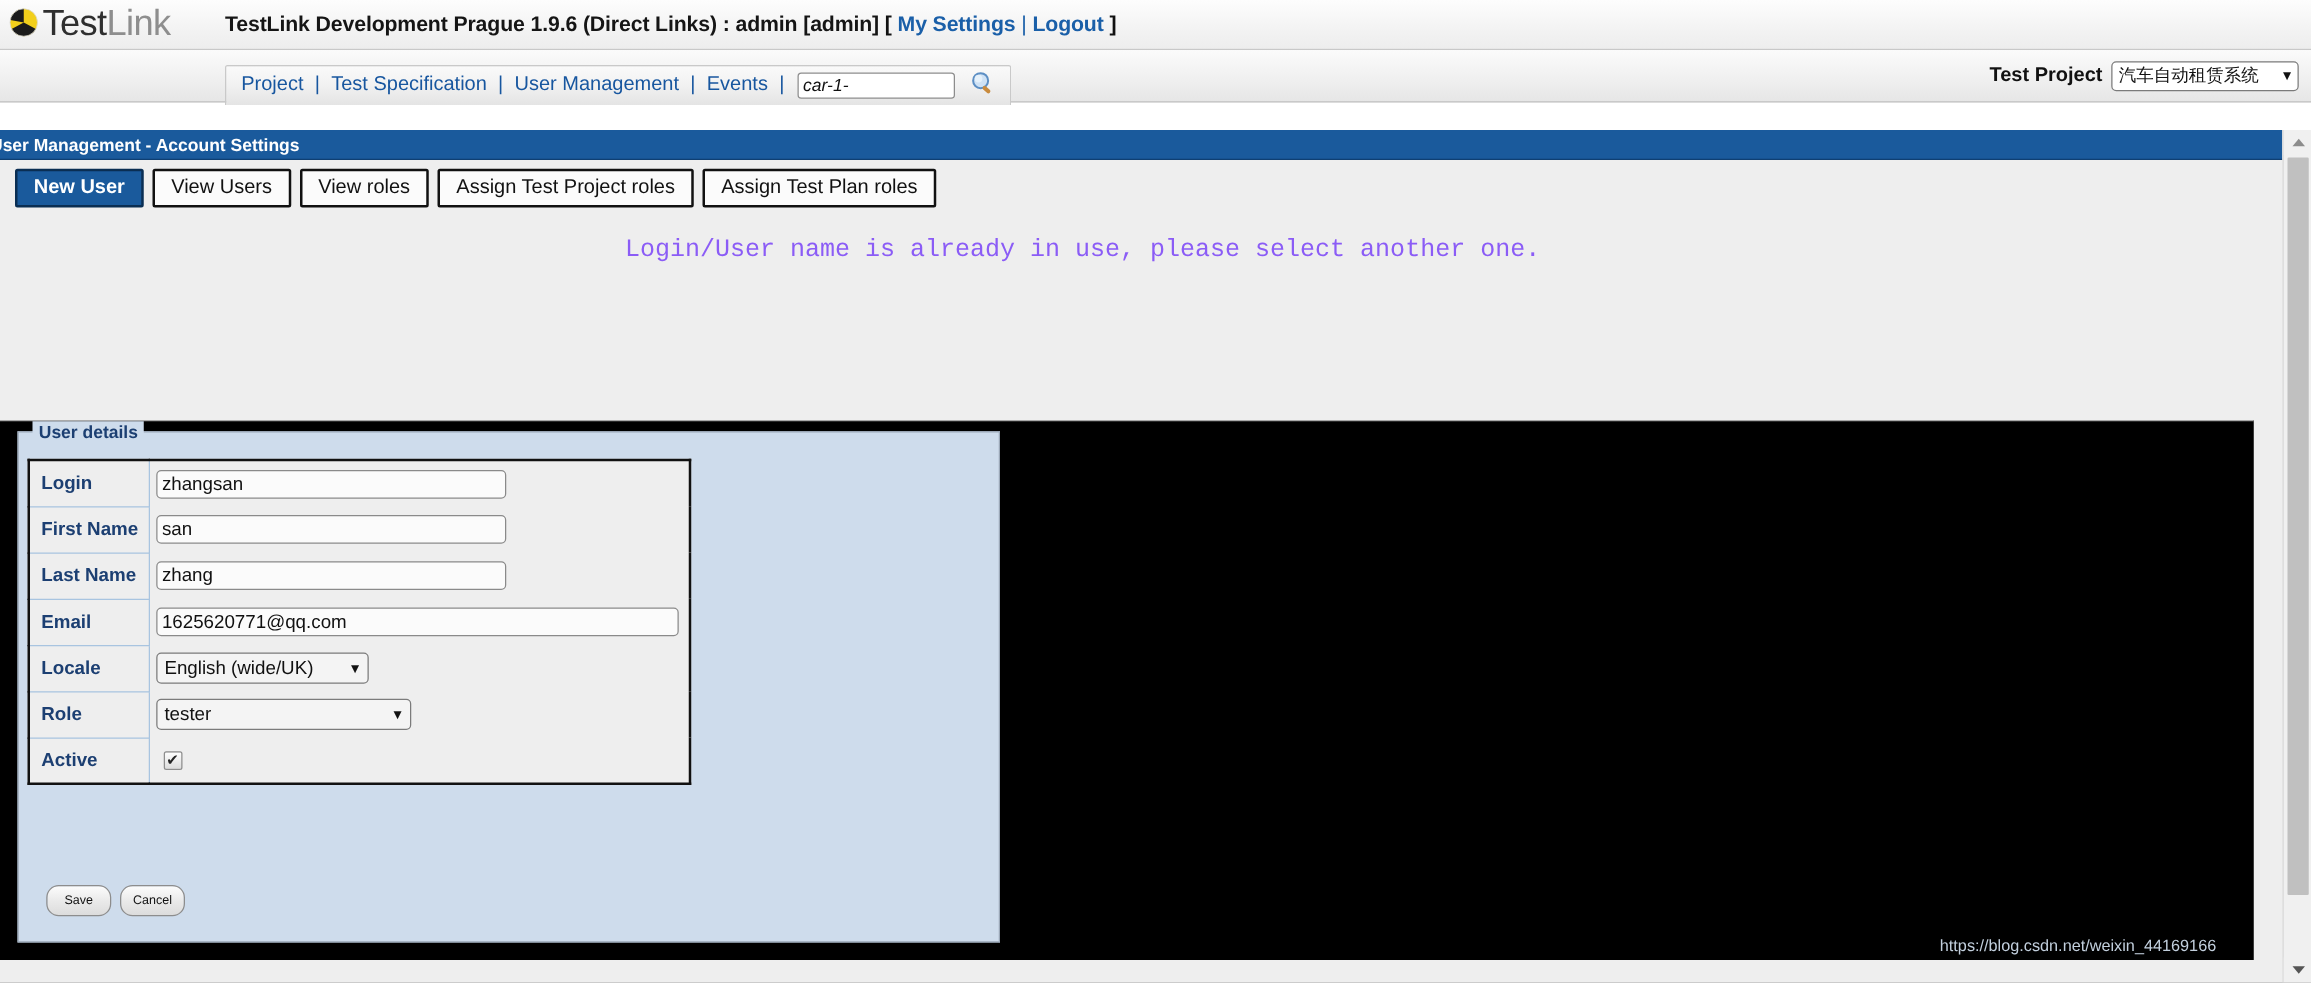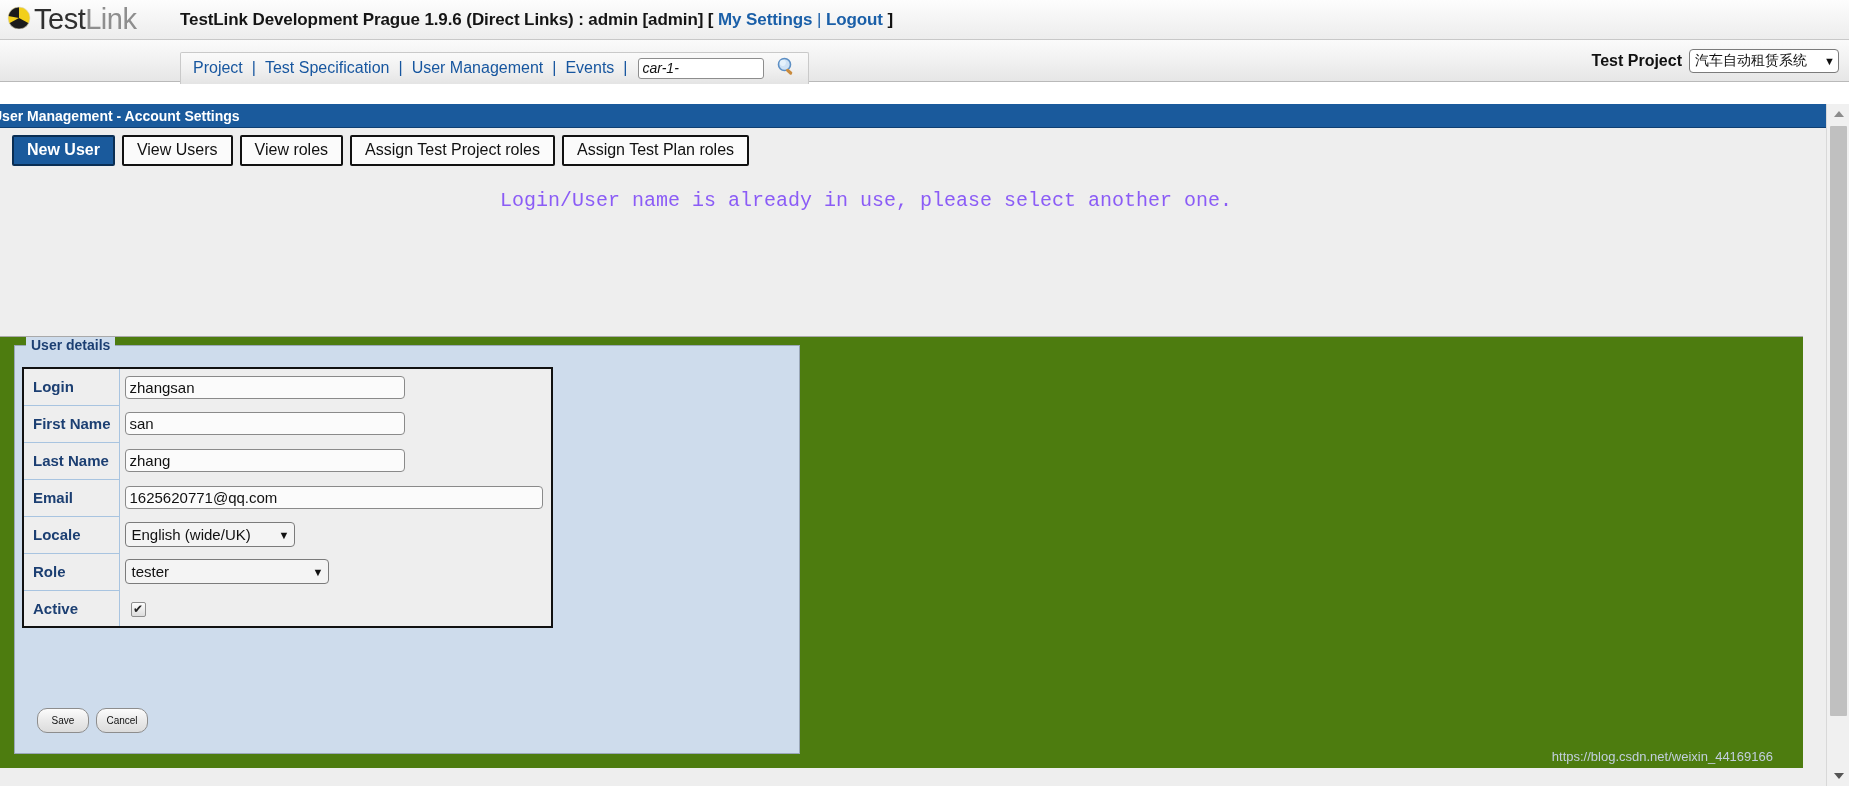--- a/index.html
+++ b/index.html
@@ -218,21 +218,21 @@
     white-space: nowrap;
     font-family: Liberation Mono, monospace;
   }
 
   
   .blue-panel {
     position: absolute;
     left: 0; right: 23px;
     top: 232px;
     bottom: 18px;
-    background: #4d7c0f;
+    background: #000000;
     border-top: 1px solid #a9a9a9;
   }
   .fieldset {
     position: absolute;
     left: 14px; top: 8px;
     width: 786px;
     bottom: 14px;
     border: 1px solid #9aa7b7;
     background: #cedcec;
   }

